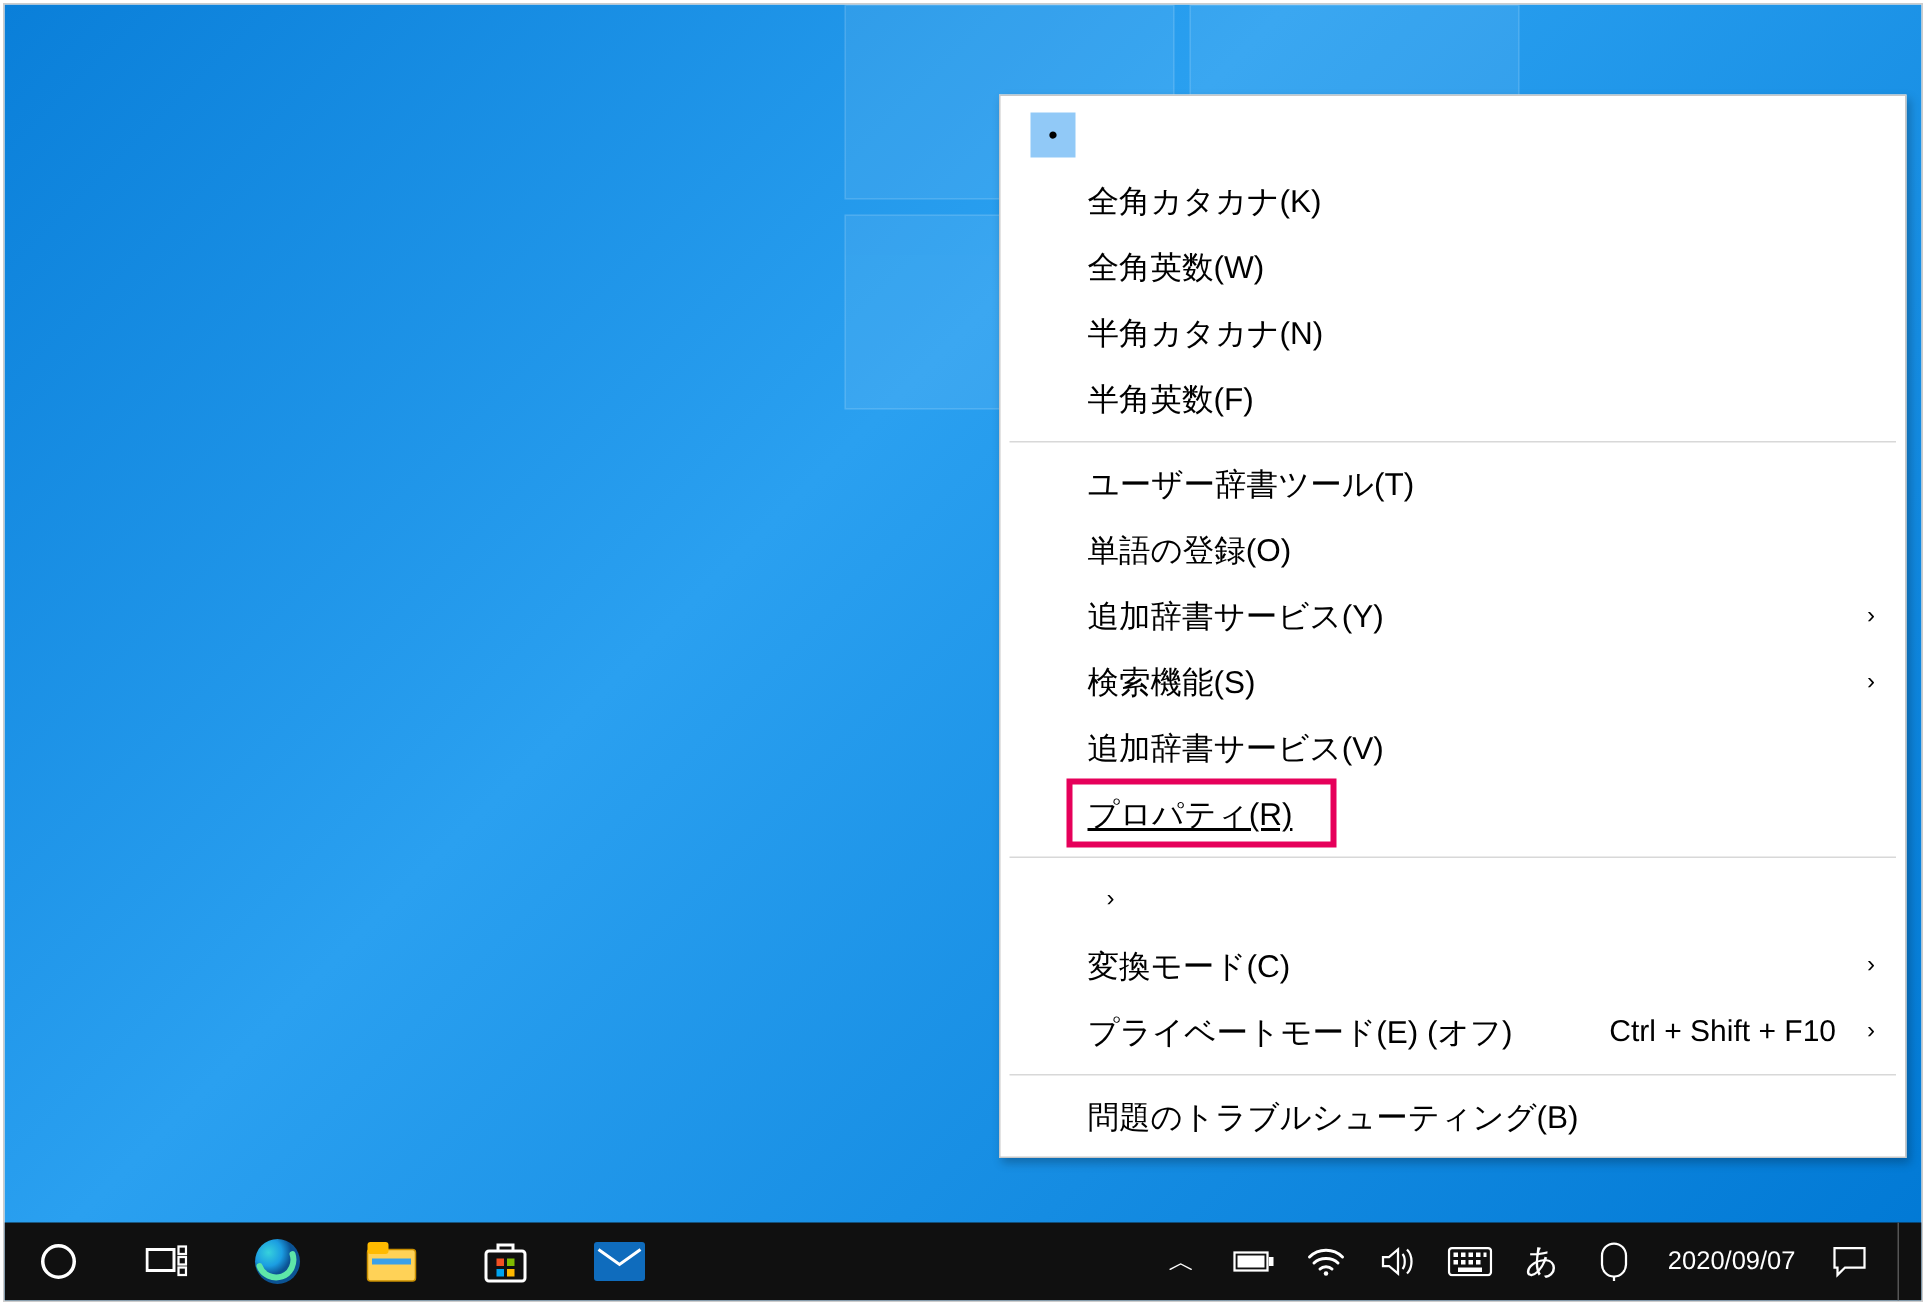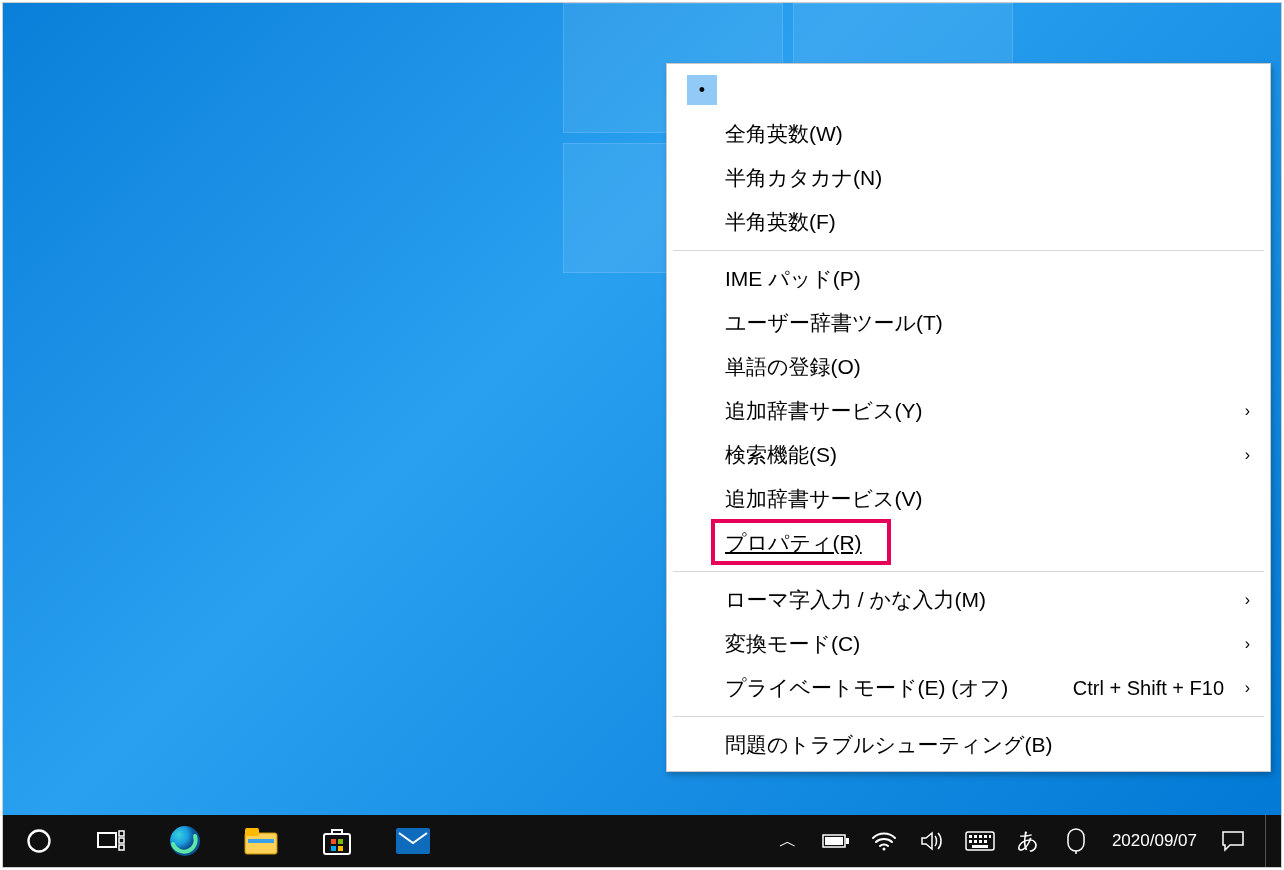--- a/index.html
+++ b/index.html
@@ -113,36 +113,36 @@
       <div class="pane p4"></div>
   </div>
 
   <div class="menu">
 
     <div class="menu-item selected">
       <span class="check">•</span>
     </div>
     <div class="menu-item">
       <span class="check"></span>
+      <span class="label">全角カタカナ(K)</span>
+    </div>
+    <div class="menu-item">
+      <span class="check"></span>
       <span class="label">全角英数(W)</span>
     </div>
     <div class="menu-item">
       <span class="check"></span>
       <span class="label">半角カタカナ(N)</span>
     </div>
     <div class="menu-item">
       <span class="check"></span>
       <span class="label">半角英数(F)</span>
     </div>
     <hr>
 
-    <div class="menu-item">
-      <span class="check"></span>
-      <span class="label">IME パッド(P)</span>
-    </div>
     <div class="menu-item">
       <span class="check"></span>
       <span class="label">ユーザー辞書ツール(T)</span>
     </div>
     <div class="menu-item">
       <span class="check"></span>
       <span class="label">単語の登録(O)</span>
     </div>
     <div class="menu-item">
       <span class="check"></span>
@@ -160,21 +160,20 @@
     </div>
     <div class="menu-item" style="position:relative;text-decoration:underline;">
       <span class="check"></span>
       <span class="label">プロパティ(R)</span>
       <span class="highlight-box" style="left:42px; top:-2px; width:180px; height:46px;"></span>
     </div>
     <hr>
 
     <div class="menu-item">
       <span class="check"></span>
-      <span class="label">ローマ字入力 / かな入力(M)</span>
       <span class="arrow">›</span>
     </div>
     <div class="menu-item">
       <span class="check"></span>
       <span class="label">変換モード(C)</span>
       <span class="arrow">›</span>
     </div>
     <div class="menu-item">
       <span class="check"></span>
       <span class="label">プライベートモード(E) (オフ)</span>

